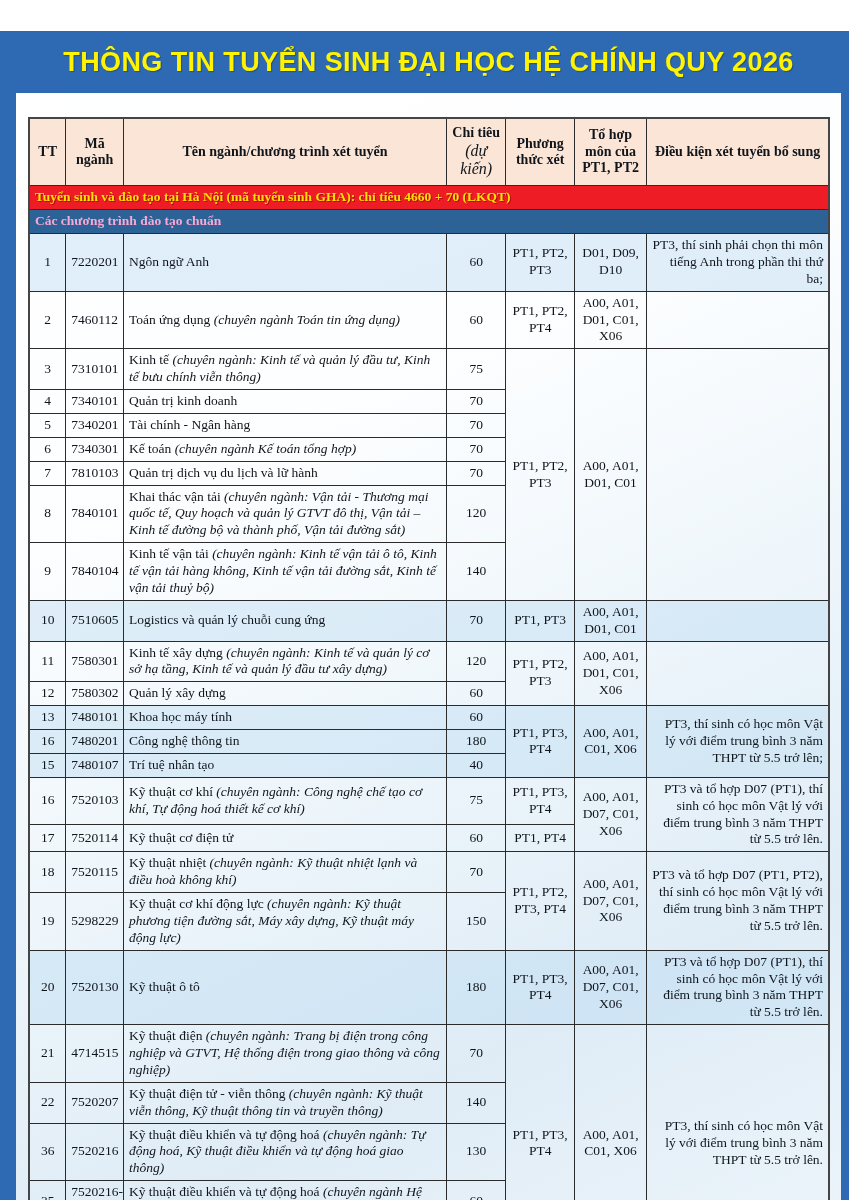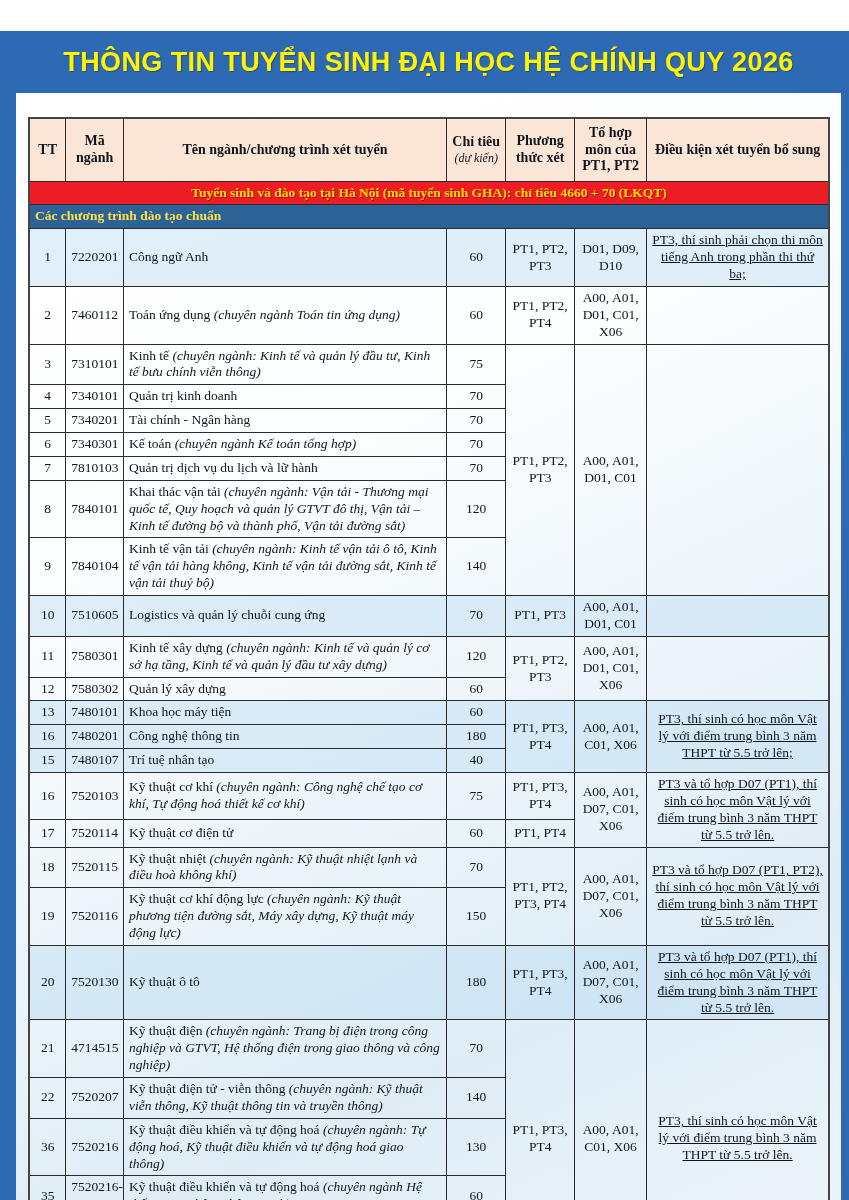--- a/index.html
+++ b/index.html
@@ -31,35 +31,35 @@
   }
   table.adm {
     width:100%; border-collapse:collapse; table-layout:fixed;
     color:#10151c; border:2px solid #454545;
   }
   .adm th, .adm td { border:1px solid #2b2b2b; vertical-align:middle; }
   .adm th {
     background:#fbe5d6; font-weight:bold; font-size:14px; line-height:1.18;
     padding:6px 2px; text-align:center;
   }
-  .h-sub { display:block; font-weight:normal; font-style:italic; font-size:12px; }
+  .h-sub { display:block; font-weight:normal; font-style:italic; font-size:16px; }
   .banner-row td {
     background:#ee1c24; color:#ffe000; font-weight:bold; font-size:19px;
-    padding:9px 12px; text-align:center;
+    padding:9px 12px; text-align:left;
     text-shadow:1px 1px 0 rgba(120,0,0,.6);
   }
   .section-row td {
-    background:#2d6296; color:#fde047; font-weight:bold; font-size:16px;
+    background:#2d6296; color:#f9a8d4; font-weight:bold; font-size:16px;
     padding:6px 12px; text-align:left;
   }
   .adm td { font-size:13.5px; line-height:1.25; padding:3px 5px; background-clip:padding-box; }
   .c-tt, .c-ma, .c-ct, .c-pt, .c-th { text-align:center; }
   .c-name { text-align:left; padding-left:7px; padding-right:6px; }
   .c-name .detail { font-style:italic; }
-  .c-cond { font-size:12.5px; line-height:1.25; padding:3px 6px; text-align:center;text-decoration:underline; }
+  .c-cond { font-size:12.5px; line-height:1.25; padding:3px 6px; text-align:right; }
   tr.tint > td { background-color:rgba(189,220,242,.45); }
 </style>
 </head>
 <body>
 
 <div class="page">
   <div class="title-band">
     <h1>THÔNG TIN TUYỂN SINH ĐẠI HỌC HỆ CHÍNH QUY 2026</h1>
   </div>
   <div class="content">
@@ -86,21 +86,21 @@
       <tr class="banner-row">
         <td colspan="7">Tuyển sinh và đào tạo tại Hà Nội (mã tuyển sinh GHA): chỉ tiêu 4660 + 70 (LKQT)</td>
       </tr>
       <tr class="section-row">
         <td colspan="7">Các chương trình đào tạo chuẩn</td>
       </tr>
 
       <tr class="tint">
         <td class="c-tt">1</td>
         <td class="c-ma">7220201</td>
-        <td class="c-name"><span>Công ngữ Anh</span> <span class="detail"></span></td>
+        <td class="c-name"><span>Ngôn ngữ Anh</span> <span class="detail"></span></td>
         <td class="c-ct">60</td>
         <td class="c-pt">PT1, PT2, PT3</td>
         <td class="c-th">D01, D09, D10</td>
         <td class="c-cond">PT3, thí sinh phải chọn thi môn tiếng Anh trong phần thi thứ ba;</td>
       </tr>
 
       <tr>
         <td class="c-tt">2</td>
         <td class="c-ma">7460112</td>
         <td class="c-name"><span>Toán ứng dụng</span> <span class="detail">(chuyên ngành Toán tin ứng dụng)</span></td>
@@ -178,21 +178,21 @@
       <tr>
         <td class="c-tt">12</td>
         <td class="c-ma">7580302</td>
         <td class="c-name"><span>Quản lý xây dựng</span></td>
         <td class="c-ct">60</td>
       </tr>
 
       <tr class="tint">
         <td class="c-tt">13</td>
         <td class="c-ma">7480101</td>
-        <td class="c-name"><span>Khoa học máy tiện</span></td>
+        <td class="c-name"><span>Khoa học máy tính</span></td>
         <td class="c-ct">60</td>
         <td class="c-pt" rowspan="3">PT1, PT3, PT4</td>
         <td class="c-th" rowspan="3">A00, A01, C01, X06</td>
         <td class="c-cond" rowspan="3">PT3, thí sinh có học môn Vật lý với điểm trung bình 3 năm THPT từ 5.5 trở lên;</td>
       </tr>
       <tr class="tint">
         <td class="c-tt">16</td>
         <td class="c-ma">7480201</td>
         <td class="c-name"><span>Công nghệ thông tin</span></td>
         <td class="c-ct">180</td>
@@ -225,21 +225,21 @@
         <td class="c-tt">18</td>
         <td class="c-ma">7520115</td>
         <td class="c-name"><span>Kỹ thuật nhiệt</span> <span class="detail">(chuyên ngành: Kỹ thuật nhiệt lạnh và điều hoà không khí)</span></td>
         <td class="c-ct">70</td>
         <td class="c-pt" rowspan="2">PT1, PT2, PT3, PT4</td>
         <td class="c-th" rowspan="2">A00, A01, D07, C01, X06</td>
         <td class="c-cond" rowspan="2">PT3 và tổ hợp D07 (PT1, PT2), thí sinh có học môn Vật lý với điểm trung bình 3 năm THPT từ 5.5 trở lên.</td>
       </tr>
       <tr>
         <td class="c-tt">19</td>
-        <td class="c-ma">7520116</td>
+        <td class="c-ma">5298229</td>
         <td class="c-name"><span>Kỹ thuật cơ khí động lực</span> <span class="detail">(chuyên ngành: Kỹ thuật phương tiện đường sắt, Máy xây dựng, Kỹ thuật máy động lực)</span></td>
         <td class="c-ct">150</td>
       </tr>
 
       <tr class="tint">
         <td class="c-tt">20</td>
         <td class="c-ma">7520130</td>
         <td class="c-name"><span>Kỹ thuật ô tô</span></td>
         <td class="c-ct">180</td>
         <td class="c-pt">PT1, PT3, PT4</td>

